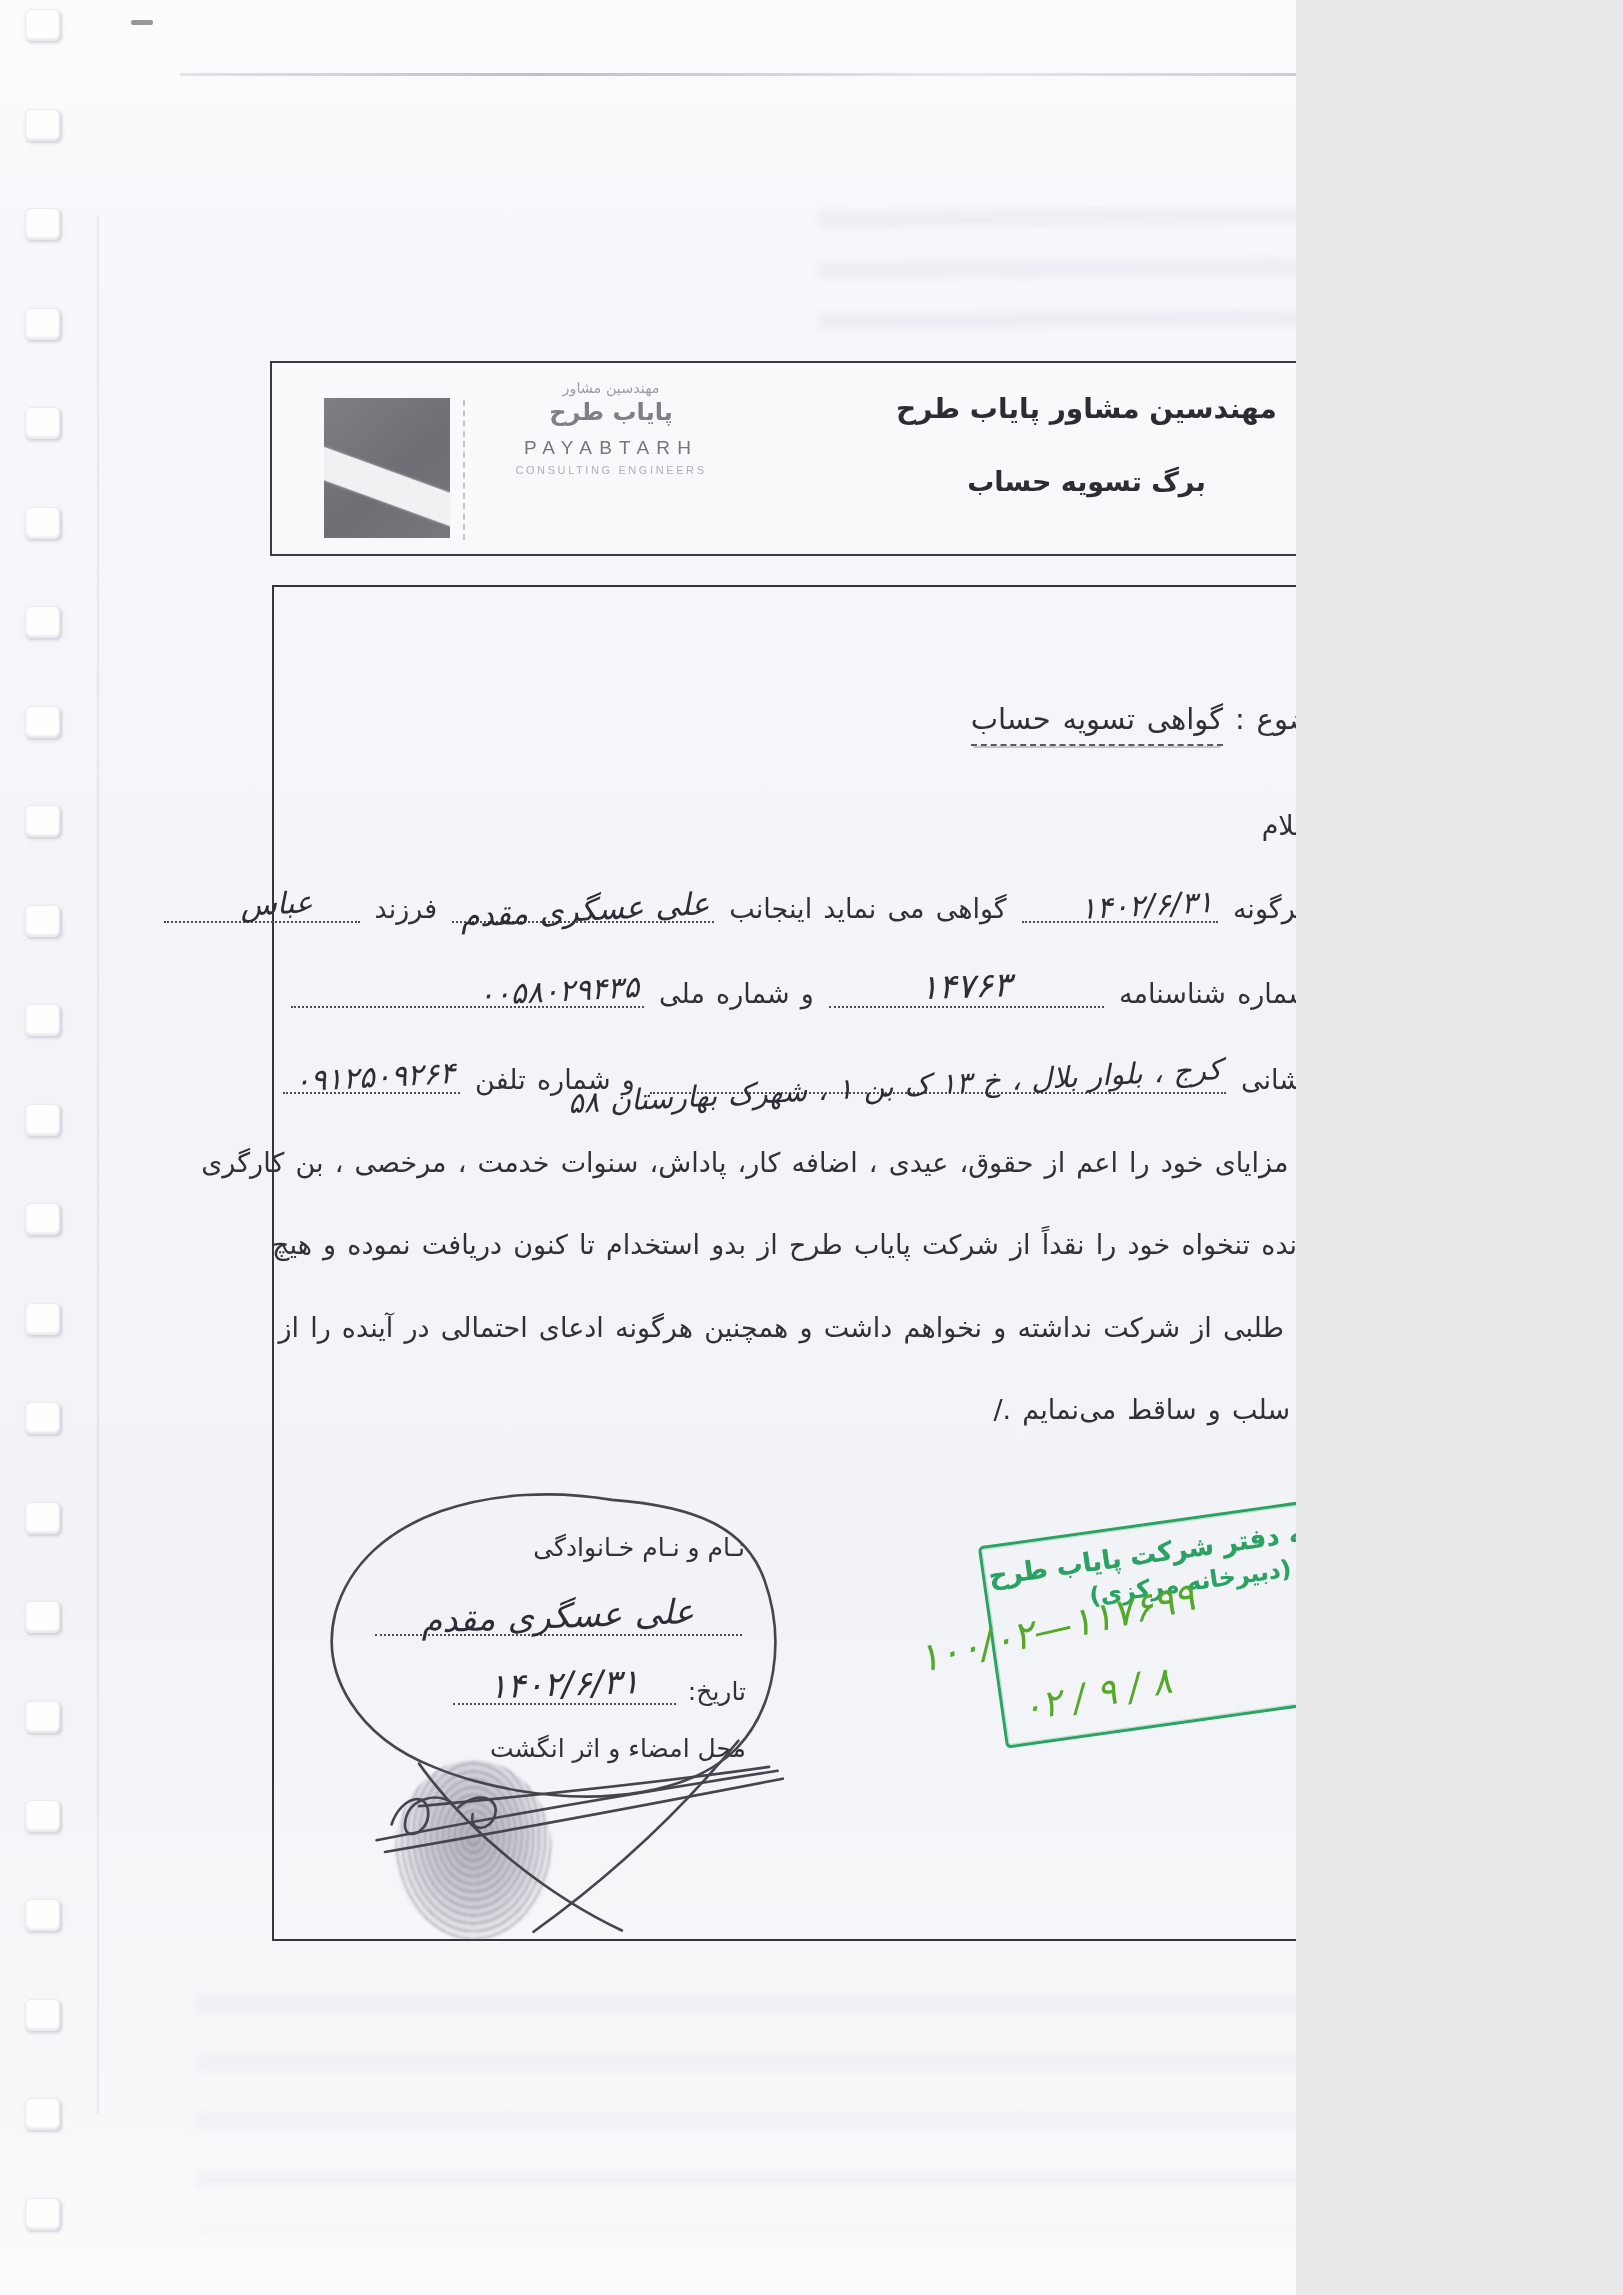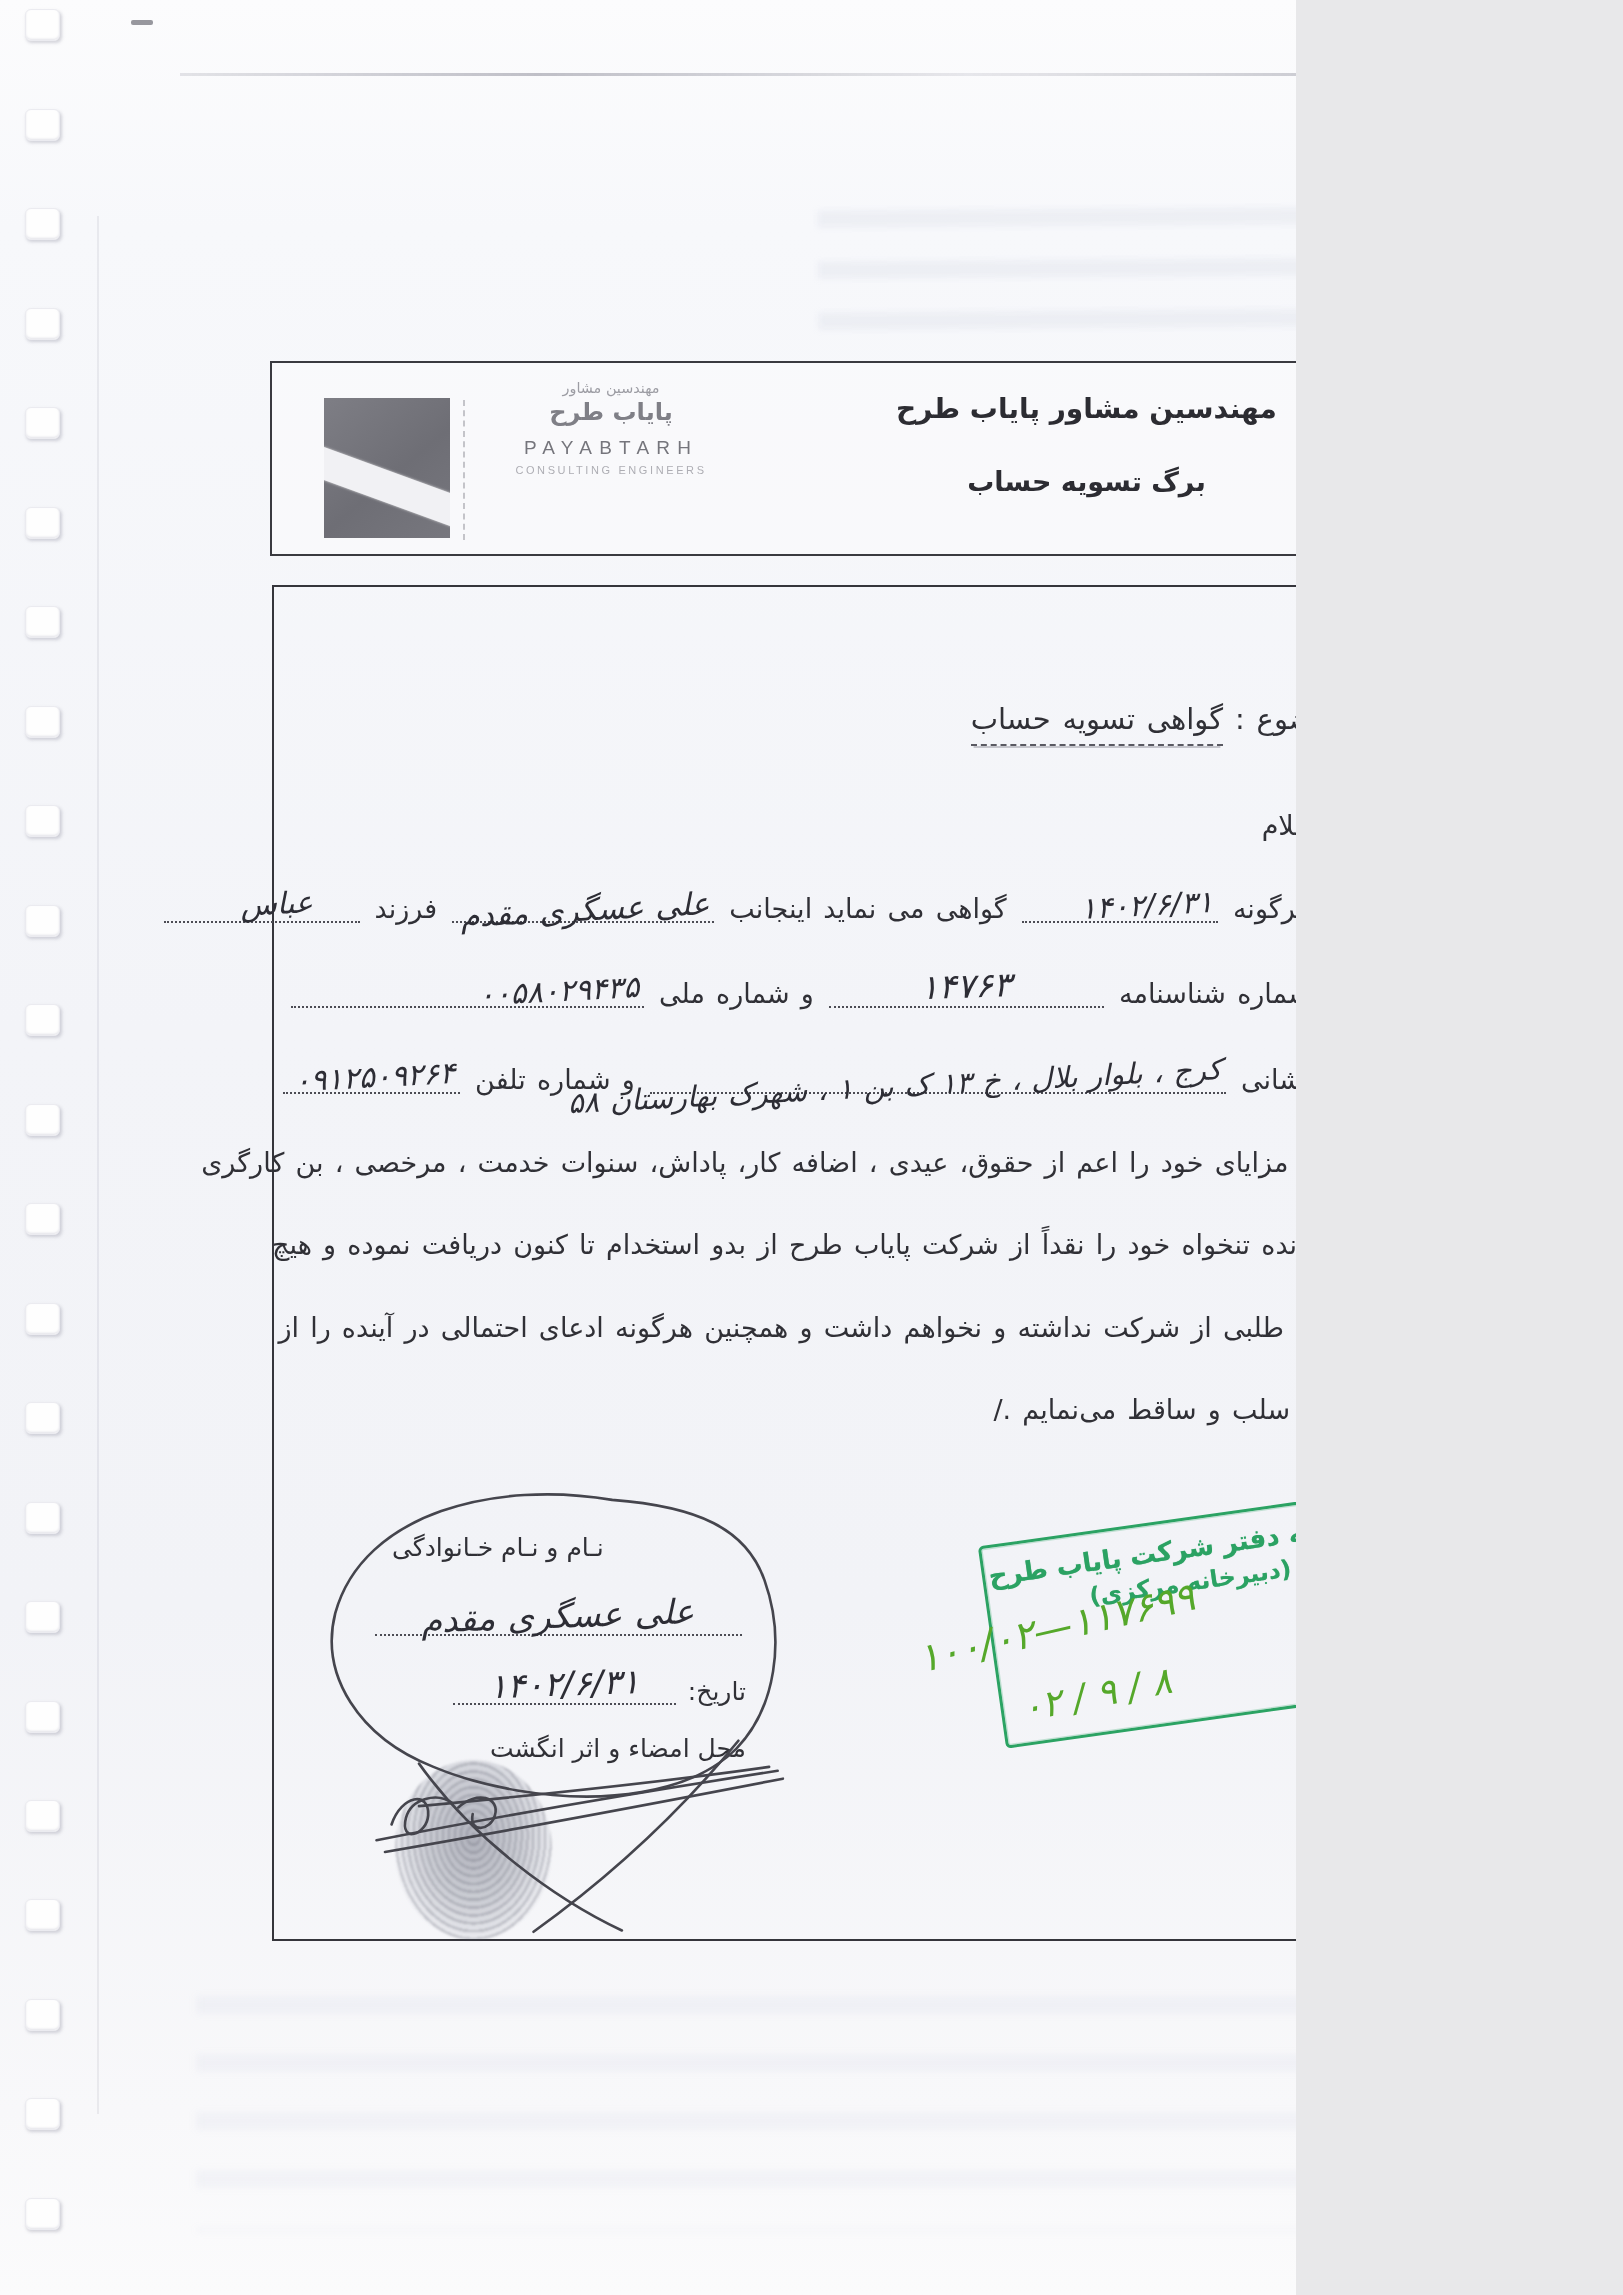--- a/index.html
+++ b/index.html
@@ -54,21 +54,21 @@
   .f-id{width:275px;} .f-nid{width:353px;}
   .f-addr{width:576px;} .f-phone{width:177px;}
   .hw{position:absolute;bottom:2.6px;right:3.9px;white-space:nowrap;font-style:italic;color:#2d2d35;
     font-size:30px;letter-spacing:0.7px;transform:rotate(-3deg);transform-origin:right bottom;word-spacing:1.3px;}
   .hw-ltr{direction:ltr;}
   .hw-name{font-size:31px;bottom:0;}
   .hw-center{right:50%;transform:translateX(50%) rotate(-2deg);font-size:34px;}
   .hw-addr{font-size:29px;bottom:6.5px;}
   .hw-father{right:46px;font-size:30px;}
   
-  .sig-label-name{position:absolute;left:118px;top:946px;width:353px;text-align:left;direction:rtl;font-size:25px;white-space:nowrap;}
+  .sig-label-name{position:absolute;left:118px;top:946px;width:353px;text-align:right;direction:rtl;font-size:25px;white-space:nowrap;}
   .sig-name-row{position:absolute;left:92px;top:1021px;width:380px;direction:rtl;}
   .sig-name-row .field{width:367px;}
   .sig-date-row{position:absolute;left:92px;top:1090px;width:380px;direction:rtl;font-size:25px;white-space:nowrap;}
   .sig-date-row .field{width:223px;}
   .sig-place{position:absolute;left:92px;top:1147px;width:380px;direction:rtl;font-size:25px;white-space:nowrap;}
   .fingerprint{position:absolute;left:121px;top:1173px;width:157px;height:180px;border-radius:50%;opacity:.8;
     background:
       repeating-radial-gradient(ellipse at 50% 42%,rgba(70,72,88,.30) 0 2px,transparent 2px 5.9px),
       radial-gradient(ellipse at 50% 45%,rgba(88,92,110,.55) 0%,rgba(112,116,132,.38) 45%,rgba(142,146,162,.18) 68%,transparent 76%);
     filter:blur(1.3px);}

